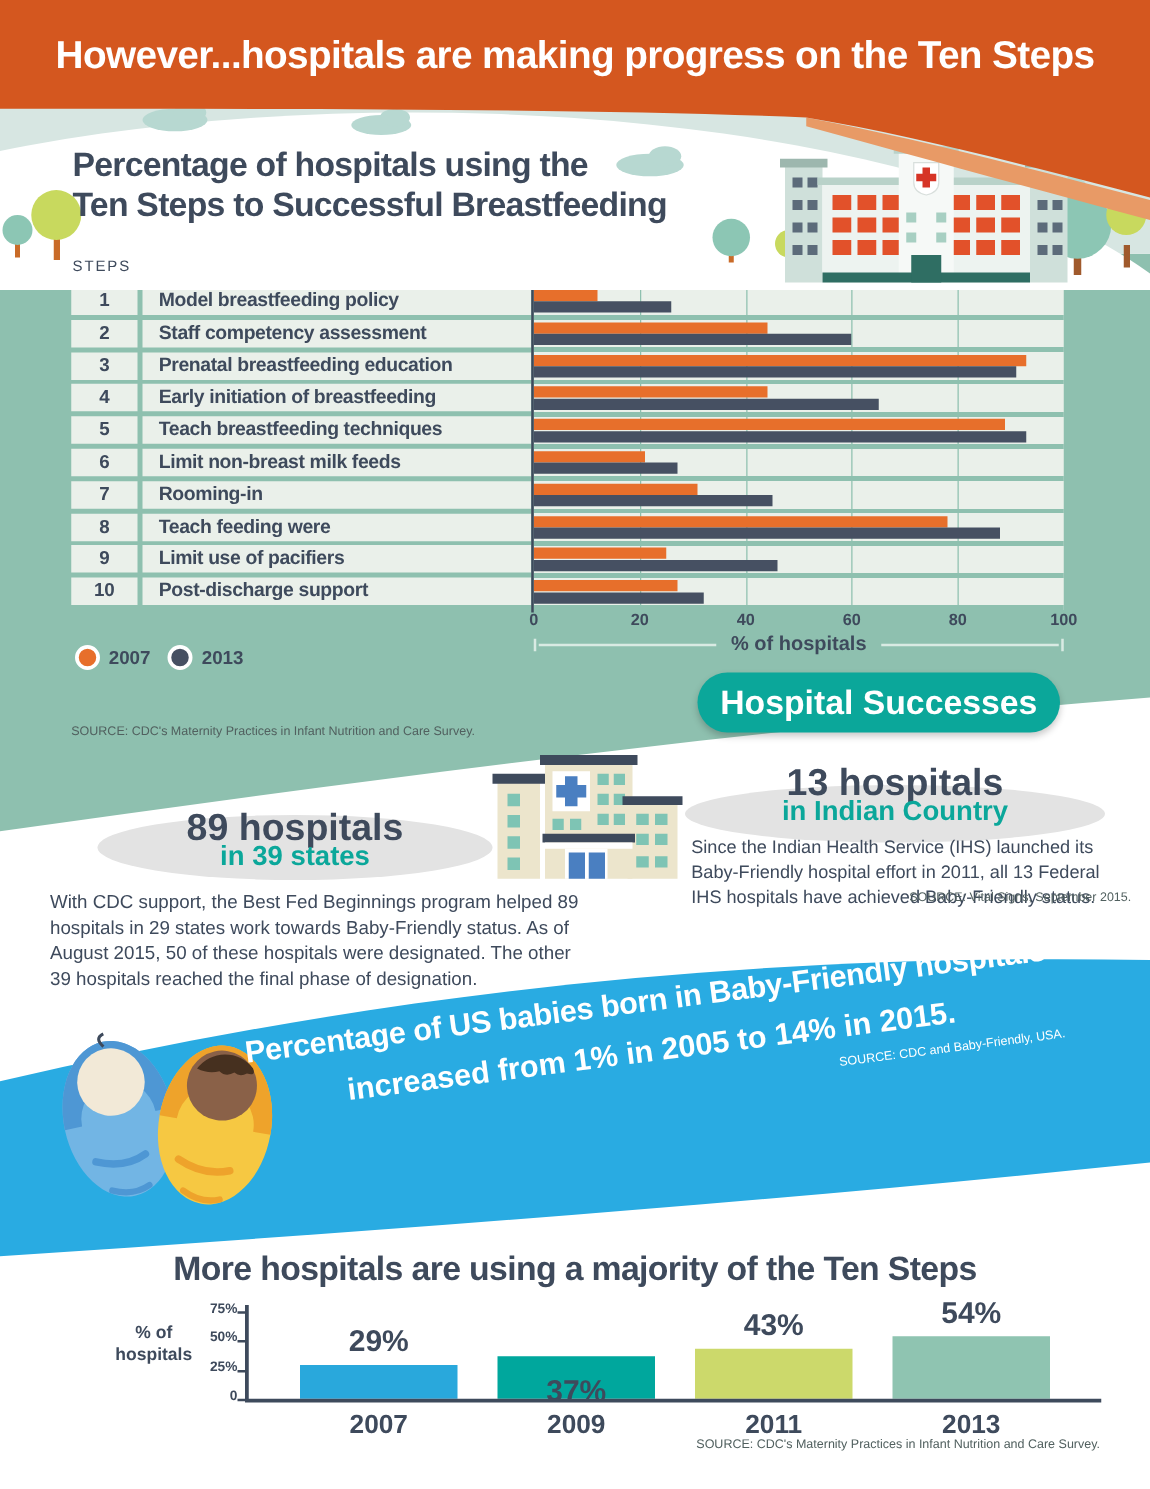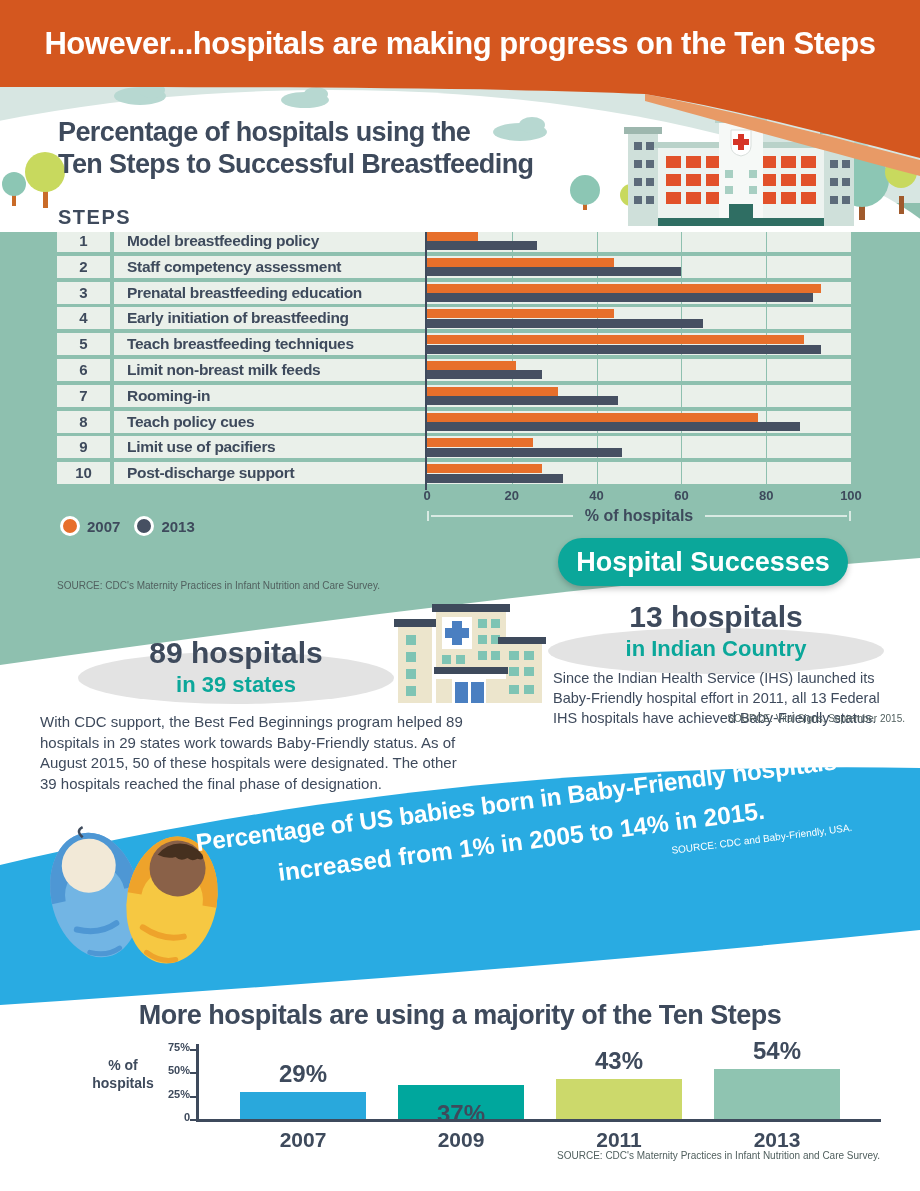--- a/index.html
+++ b/index.html
@@ -5,21 +5,21 @@
   html,body{margin:0;padding:0;background:#fff;}
   .page{position:relative;width:920px;height:1191px;background:#fff;overflow:hidden;
         font-family:"Liberation Sans",sans-serif;}
   .abs{position:absolute;}
   
   .banner-title{top:26px;left:0;width:920px;text-align:center;color:#fff;
     font-size:31px;font-weight:bold;letter-spacing:-0.5px;z-index:6;}
   .teal-band{top:203px;left:0;width:920px;height:497px;background:#8ec0af;z-index:1;}
   .section-title{top:116px;left:58px;z-index:6;font-size:27px;font-weight:bold;
     letter-spacing:-0.6px;line-height:1.2;color:#3e4a5c;}
-  .steps-heading{top:206px;left:58px;z-index:6;font-size:20px;font-weight:bold;
+  .steps-heading{top:206px;left:58px;z-index:6;font-size:12px;font-weight:normal;
     letter-spacing:1.5px;color:#3e4a5c;}
   
   .steps-labels{top:230px;left:57px;width:368px;height:258px;z-index:3;}
   .srow{position:absolute;left:0;display:flex;height:22px;width:368px;}
   .snum{width:53px;background:#eaf0ea;text-align:center;font-size:15px;font-weight:bold;
     color:#3e4a5c;line-height:22px;margin-right:4px;}
   .slabel{flex:1;background:#eaf0ea;padding-left:13px;font-size:15.5px;font-weight:bold;
     color:#3e4a5c;line-height:22px;letter-spacing:-0.3px;}
   .steps-plot{top:230px;left:427px;width:424px;height:258px;z-index:3;background-color:#eaf0ea;
     background-image:
@@ -41,21 +41,21 @@
   .legend{top:516px;left:60px;z-index:3;display:flex;align-items:center;gap:14px;}
   .legend-item{display:flex;align-items:center;gap:7px;}
   .legend-dot{width:14px;height:14px;border-radius:50%;border:3px solid #fff;}
   .legend-label{font-size:15px;font-weight:bold;color:#3e4a5c;}
   .source1{top:580px;left:57px;z-index:3;font-size:10px;color:#51605f;}
   
   .pill{top:538px;left:558px;width:290px;height:48px;border-radius:25px;background:#0ba79a;
     z-index:5;display:flex;align-items:center;justify-content:center;color:#fff;
     font-size:27px;font-weight:bold;box-shadow:0 3px 6px rgba(0,0,0,0.22);}
   .gray-ellipse{background:#e3e3e3;border-radius:50%;z-index:2;}
-  .headline{font-size:30px;font-weight:bold;color:#3e4a5c;text-align:center;line-height:1.1;z-index:3;}
+  .headline{font-size:30px;font-weight:bold;color:#3e4a5c;text-align:center;line-height:1.1;z-index:3;margin-top:10px;}
   .subhead{font-size:22px;font-weight:bold;color:#0ba79a;text-align:center;z-index:3;}
   .body-text{font-size:15px;color:#3e4a5c;line-height:1.38;z-index:3;}
   .source-sm{font-size:10px;color:#51605f;z-index:3;}
   
   .wave-svg{top:740px;left:0;width:920px;height:275px;z-index:2;}
   .wave-text{top:788px;left:150px;width:740px;transform:rotate(-7.3deg);z-index:3;
     color:#fff;font-weight:bold;text-align:center;}
   .wave-line1{font-size:24.5px;letter-spacing:-0.3px;}
   .wave-line2{font-size:24.5px;margin-top:12px;}
   .wave-source{font-size:10px;font-weight:normal;text-align:right;margin-top:8px;padding-right:40px;}
@@ -220,21 +220,21 @@
       <div class="srow" style="top:129.0px">
        <div class="snum">6</div>
        <div class="slabel">Limit non-breast milk feeds</div>
      </div>
       <div class="srow" style="top:154.8px">
        <div class="snum">7</div>
        <div class="slabel">Rooming-in</div>
      </div>
       <div class="srow" style="top:180.6px">
        <div class="snum">8</div>
-       <div class="slabel">Teach policy cues</div>
+       <div class="slabel">Teach feeding were</div>
      </div>
       <div class="srow" style="top:206.4px">
        <div class="snum">9</div>
        <div class="slabel">Limit use of pacifiers</div>
      </div>
       <div class="srow" style="top:232.2px">
        <div class="snum">10</div>
        <div class="slabel">Post-discharge support</div>
      </div>
     </div>

